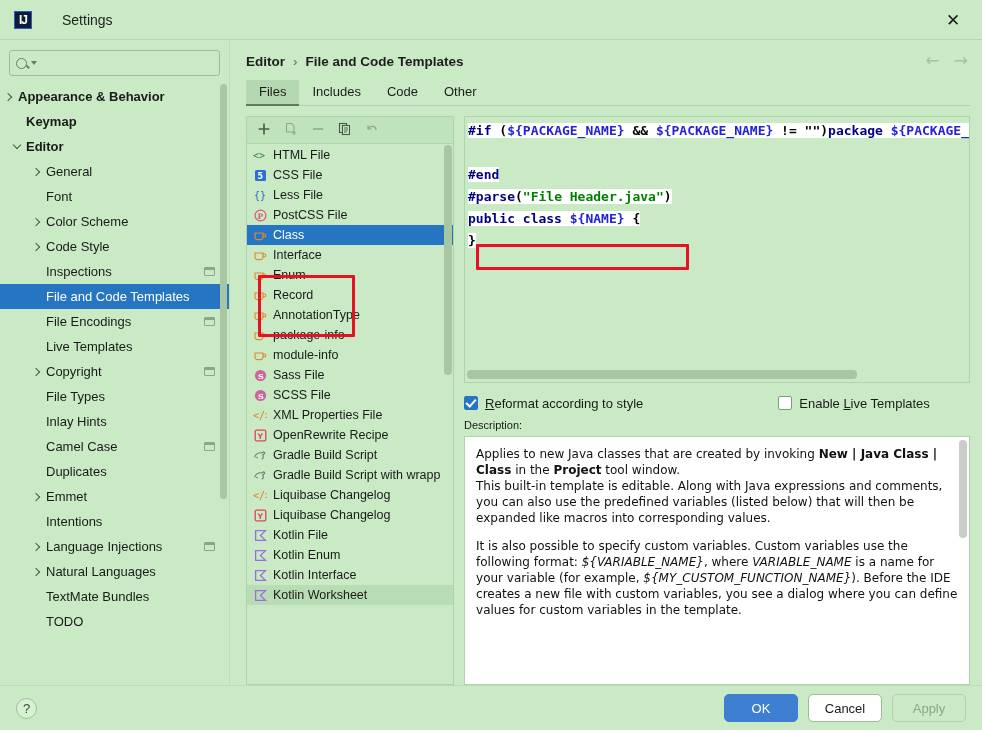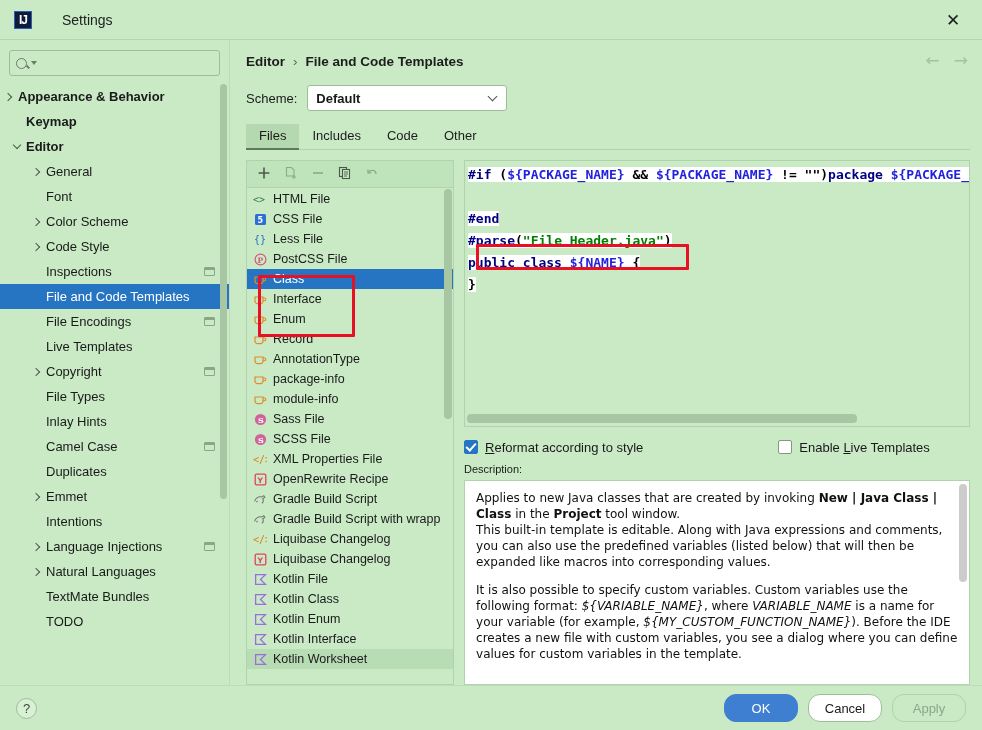--- a/index.html
+++ b/index.html
@@ -268,21 +268,21 @@
     padding: 0 16px; border-top: 1px solid #bcddb8; background: #c9eac5;
   }
   .help-btn {
     width: 21px; height: 21px; border: 1px solid #9dbd99;
     border-radius: 50%; background: #d8f0d4; display: flex;
     align-items: center; justify-content: center; font-size: 13px;
     color: #3a4a38; cursor: pointer;
   }
   .footer-spacer { flex: 1; }
   .btn {
-    min-width: 74px; height: 28px; border-radius: 12px;
+    min-width: 74px; height: 28px; border-radius: 5px;
     display: flex; align-items: center; justify-content: center;
     font-size: 13px; cursor: pointer; margin-left: 10px;
     border: 1px solid #9dbd99; background: #fff; color: #1a1a1a;
     padding: 0 14px;
   }
   .btn.primary {
     background: #3f7fd1; border-color: #3f7fd1; color: #fff;
   }
   .btn.disabled {
     background: transparent; border-color: #b2cfae;
@@ -430,27 +430,20 @@
     <div class="breadcrumb">
       <span>Editor</span>
       <span class="bc-sep">›</span>
       <span>File and Code Templates</span>
     </div>
     <div class="nav-arrows">
       <span class="nav-arrow">←</span>
       <span class="nav-arrow">→</span>
     </div>
 
-    <div class="scheme-row">
-      <span class="scheme-label">Scheme:</span>
-      <div class="scheme-select">
-        <span>Default</span>
-        <span class="sel-caret"></span>
-      </div>
-    </div>
 
     <div class="tabs" id="tabs">
         <div class="tab active">Files</div>
         <div class="tab">Includes</div>
         <div class="tab">Code</div>
         <div class="tab">Other</div>
       </div>
 
     <div class="split">
 
@@ -654,28 +647,20 @@
               </span>
               <span>Liquibase Changelog</span>
             </div>
             <div class="tpl-item">
               <span class="ico">
                 <svg width="13" height="13" viewBox="0 0 13 13">
                   <path d="M1.6 1.6h9.8L6.5 6.5l4.9 4.9H1.6z" fill="none" stroke="#9b6ede" stroke-width="1.3"></path>
                 </svg>
               </span>
               <span>Kotlin File</span>
-            </div>
-            <div class="tpl-item">
-              <span class="ico">
-                <svg width="13" height="13" viewBox="0 0 13 13">
-                  <path d="M1.6 1.6h9.8L6.5 6.5l4.9 4.9H1.6z" fill="none" stroke="#9b6ede" stroke-width="1.3"></path>
-                </svg>
-              </span>
-              <span>Kotlin Class</span>
             </div>
             <div class="tpl-item">
               <span class="ico">
                 <svg width="13" height="13" viewBox="0 0 13 13">
                   <path d="M1.6 1.6h9.8L6.5 6.5l4.9 4.9H1.6z" fill="none" stroke="#9b6ede" stroke-width="1.3"></path>
                 </svg>
               </span>
               <span>Kotlin Enum</span>
             </div>
             <div class="tpl-item">

